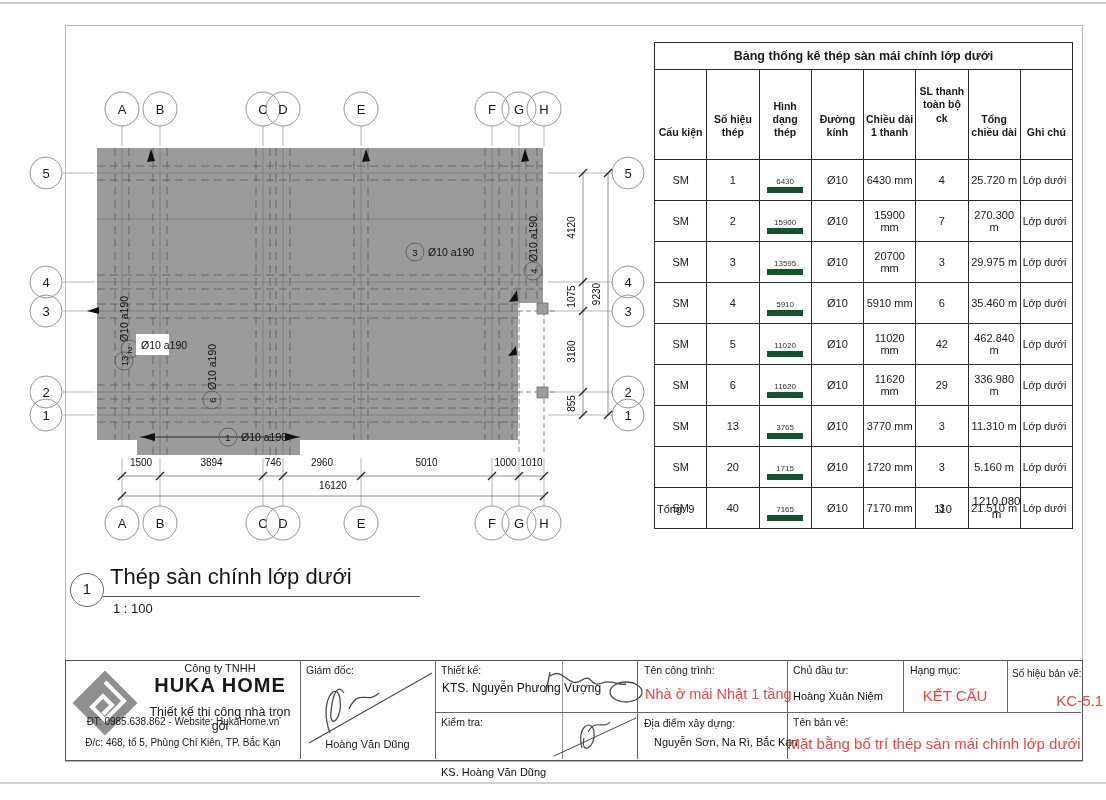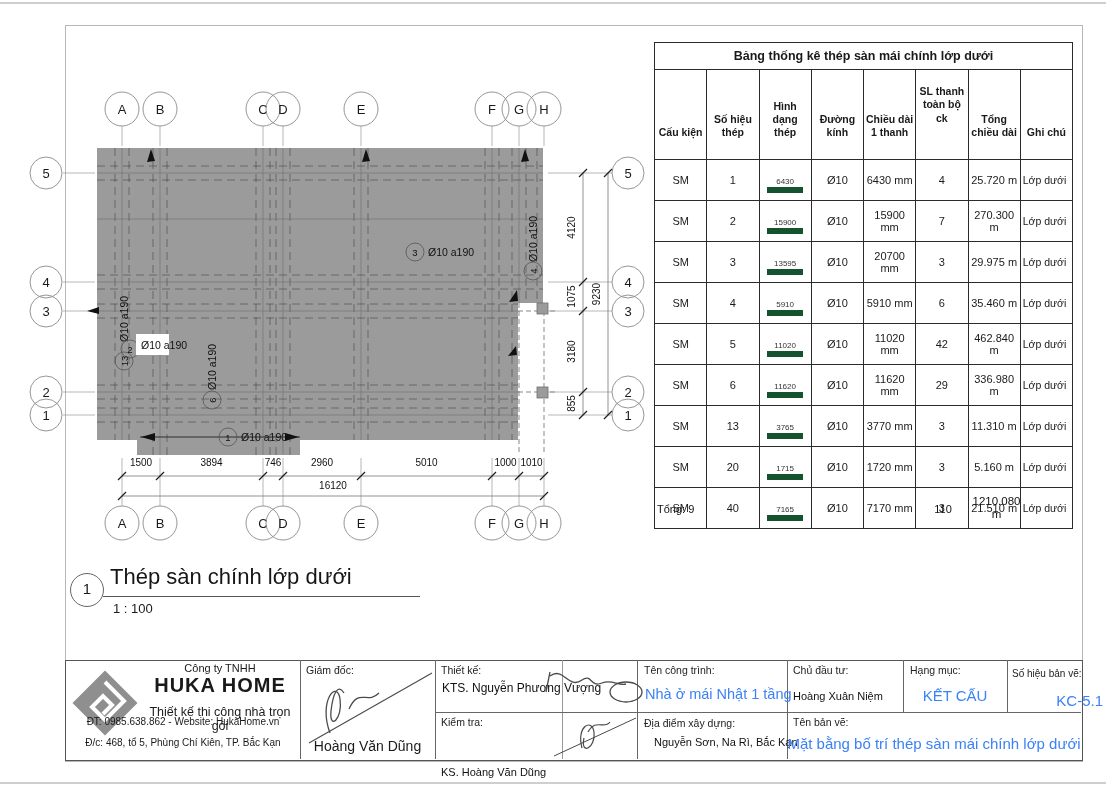--- a/index.html
+++ b/index.html
@@ -42,21 +42,21 @@
                border-radius:50%;text-align:center;line-height:30px;font-size:15px;background:#fff;}
   .view-title{position:absolute;left:110px;top:564px;font-size:22px;color:#161616;}
   .view-underline{position:absolute;left:103px;top:596px;width:317px;height:1px;background:#555;}
   .view-scale{position:absolute;left:113px;top:601px;font-size:13px;}
   
   .tb-outer{position:absolute;left:65px;top:660px;width:1016px;height:99px;border:1px solid #555;background:#fff;}
   .vline{position:absolute;top:660px;width:1px;background:#666;}
   .hline{position:absolute;height:1px;background:#666;}
   .lbl{position:absolute;font-size:10.5px;color:#222;}
   .val{position:absolute;font-size:11px;color:#111;}
-  .big{position:absolute;font-size:15px;color:#3b82f6;}
+  .big{position:absolute;font-size:15px;color:#ef4444;}
 </style>
 </head>
 <body>
 
 <div class="page-edge" style="top:2px"></div>
 <div class="page-edge" style="top:782px"></div>
 <div class="inner-frame"></div>
 
 <svg id="plan-svg" width="660" height="560" viewBox="0 0 660 560">
   <defs>
@@ -439,21 +439,21 @@
   <div style="font-size:12.5px;margin-top:8px">Thiết kế thi công nhà trọn gói</div>
 </div>
 <div class="abs" style="left:68px;top:716px;width:230px;text-align:center;font-size:10px">ĐT: 0985.638.862 - Website: HukaHome.vn</div>
 <div class="abs" style="left:68px;top:737px;width:230px;text-align:center;font-size:10px">Đ/c: 468, tổ 5, Phùng Chí Kiên, TP. Bắc Kạn</div>
 
 <span class="lbl" style="left:306px;top:664px">Giám đốc:</span>
 <svg class="abs" style="left:305px;top:663px" width="130" height="86">
   <path d="M25,70 C13,38 32,16 35,36 C38,56 24,68 26,48 C28,30 33,20 39,30 M44,46 C54,24 62,42 74,30" fill="none" stroke="#4a4a4a" stroke-width="1.3"></path>
   <path d="M4,80 L127,10" fill="none" stroke="#4a4a4a" stroke-width="1.1"></path>
 </svg>
-<div class="abs" style="left:300px;top:738px;width:135px;text-align:center;font-size:14px">Hoàng Văn Dũng</div>
+<div class="abs" style="left:300px;top:738px;width:135px;text-align:center;font-size:11px">Hoàng Văn Dũng</div>
 
 <span class="lbl" style="left:441px;top:664px">Thiết kế:</span>
 <span class="val" style="left:442px;top:681px;font-size:12px">KTS. Nguyễn Phương Vượng</span>
 <svg class="abs" style="left:538px;top:662px" width="112" height="52">
   <path d="M8,30 L12,10 M12,14 C26,4 30,28 44,18 C54,11 52,26 64,21 C74,17 80,24 88,22" fill="none" stroke="#4a4a4a" stroke-width="1.3"></path>
   <ellipse cx="88" cy="30" rx="16" ry="10" fill="none" stroke="#4a4a4a" stroke-width="1.3"></ellipse>
 </svg>
 <span class="lbl" style="left:441px;top:716px">Kiểm tra:</span>
 <span class="val" style="left:441px;top:766px">KS. Hoàng Văn Dũng</span>
 <svg class="abs" style="left:548px;top:710px" width="95" height="50">

